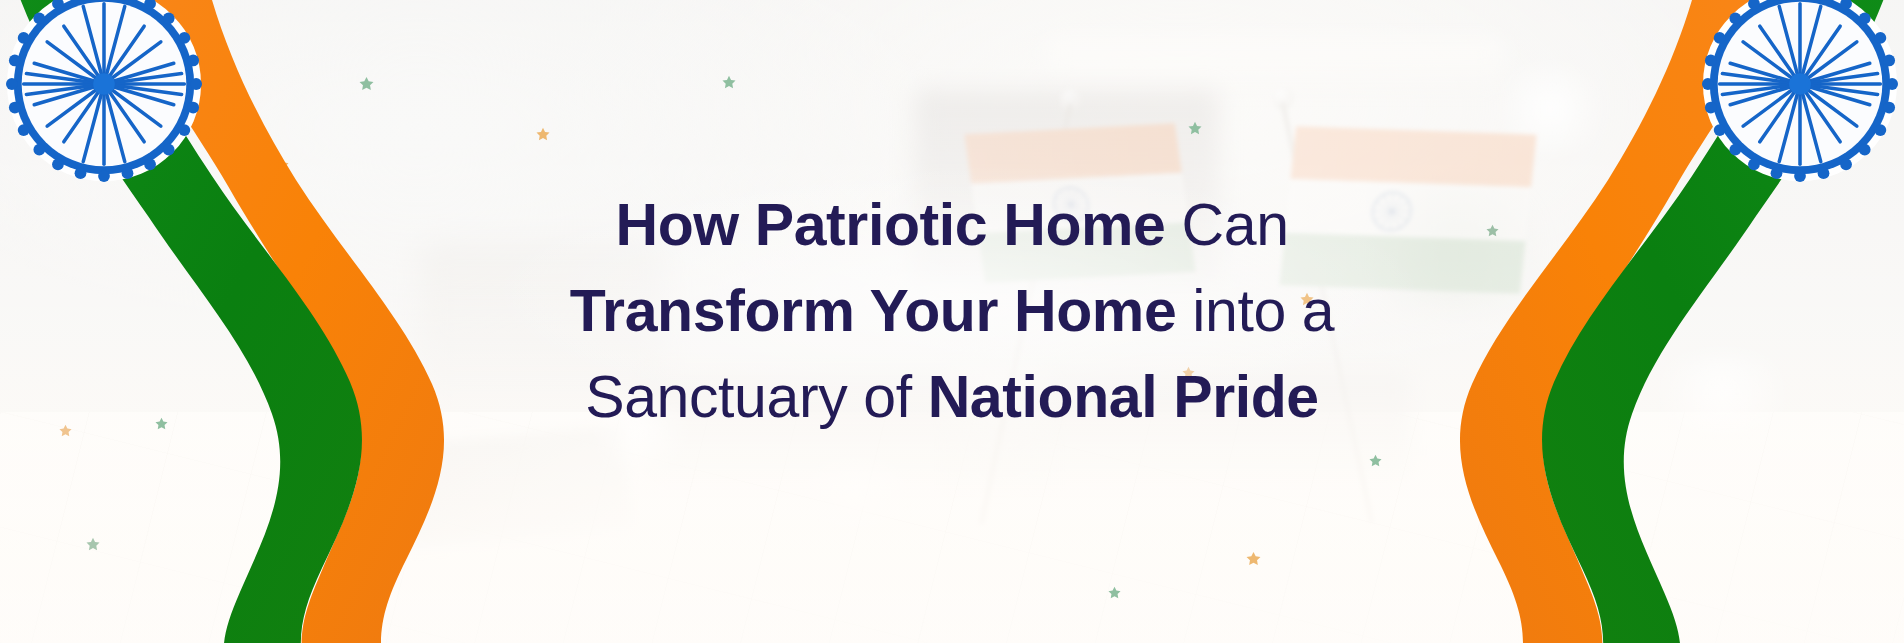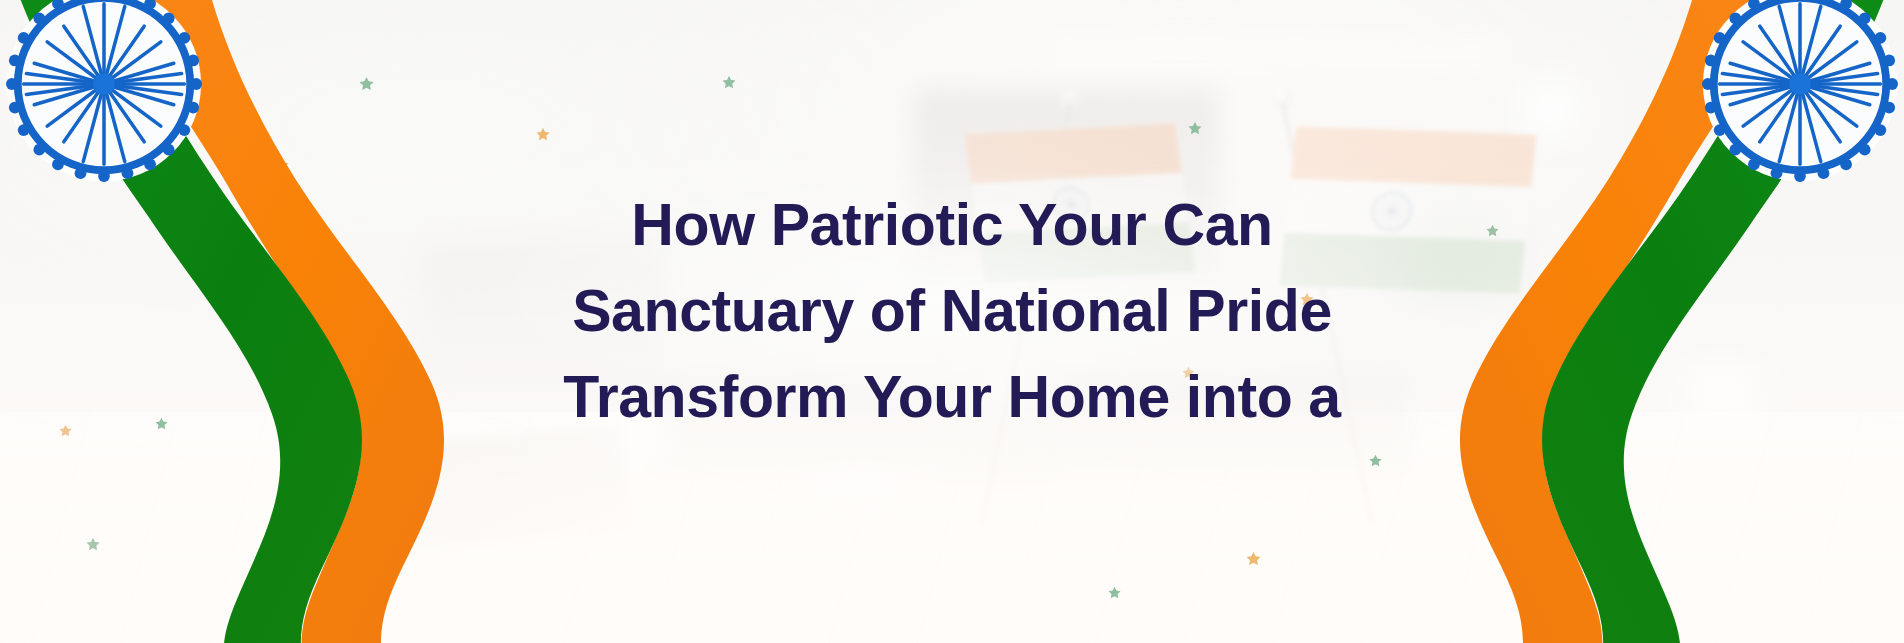--- a/index.html
+++ b/index.html
@@ -168,21 +168,21 @@
   }
   .headline .line{
     font-family:"Liberation Sans", sans-serif;
     font-size:59px;
     line-height:86px;
     color:#231b56;
     letter-spacing:-0.4px;
     white-space:nowrap;
   }
   .headline .bold  { font-weight:700; }
-  .headline .light { font-weight:700; }
+  .headline .light { font-weight:400; }
 
   
   .text-halo{
     position:absolute; left:50%; top:150px; transform:translateX(-50%);
     width:1180px; height:290px; z-index:30;
     background:radial-gradient(ellipse 52% 58% at 50% 50%, rgba(255,255,255,.62), rgba(255,255,255,0) 78%);
   }
 </style>
 </head>
 <body>
@@ -507,23 +507,23 @@
         <circle cx="100" cy="100" r="11" fill="#1a73d8"></circle>
       </g>
     </svg>
   </div>
 
   <div class="text-halo"></div>
 
 
   <div class="headline">
     <div class="line">
-      <span class="bold">How Patriotic Your</span><span class="light"> Can</span>
+      <span class="bold">How Patriotic Home</span><span class="light"> Can</span>
+    </div>
+    <div class="line">
+      <span class="bold">Transform Your Home</span><span class="light"> into a</span>
     </div>
     <div class="line">
       <span class="light">Sanctuary of </span><span class="bold">National Pride</span>
     </div>
-    <div class="line">
-      <span class="bold">Transform Your Home</span><span class="light"> into a</span>
-    </div>
   </div>
 
 </div>
 
 </body></html>

